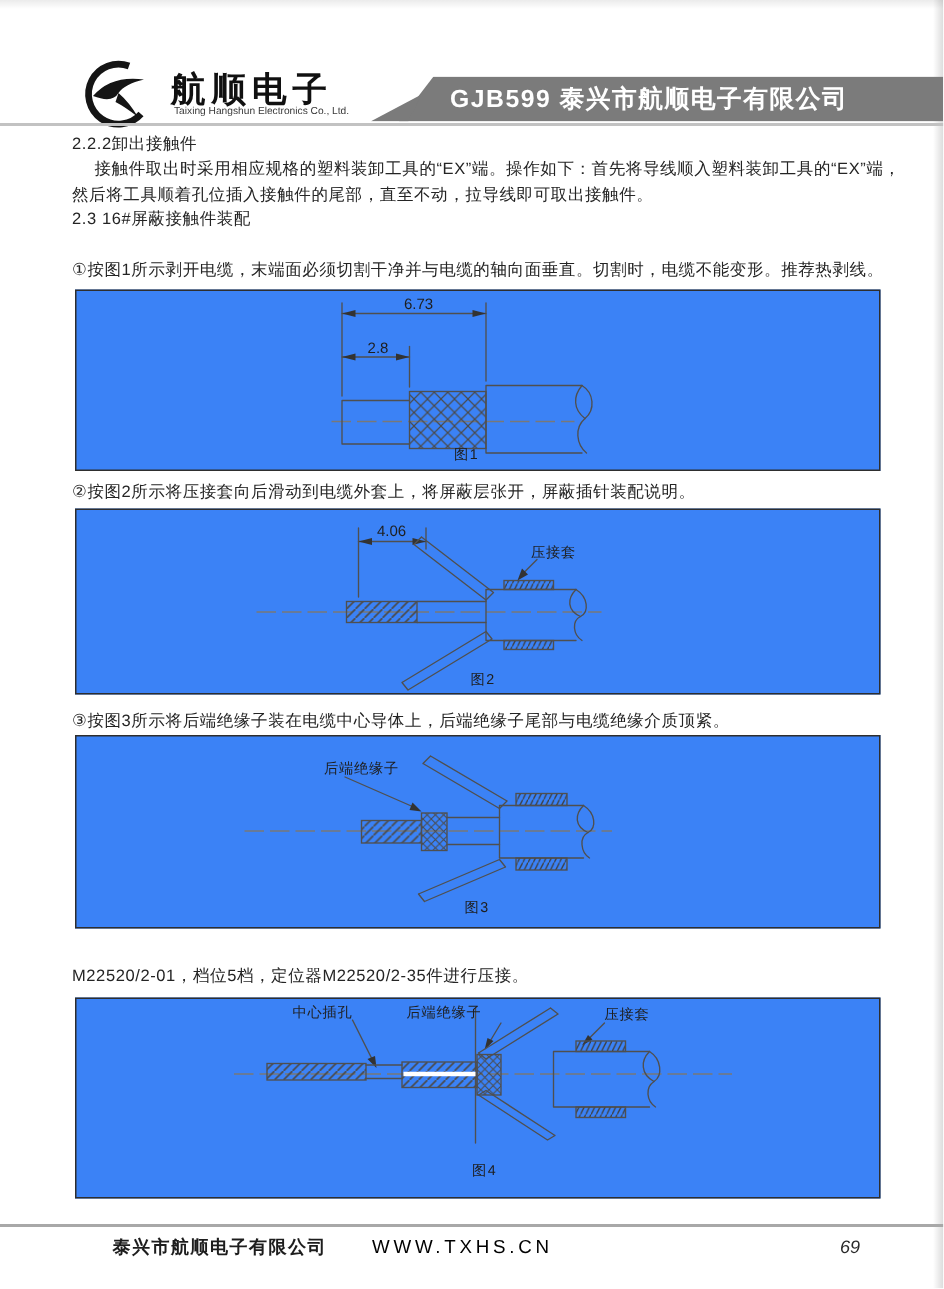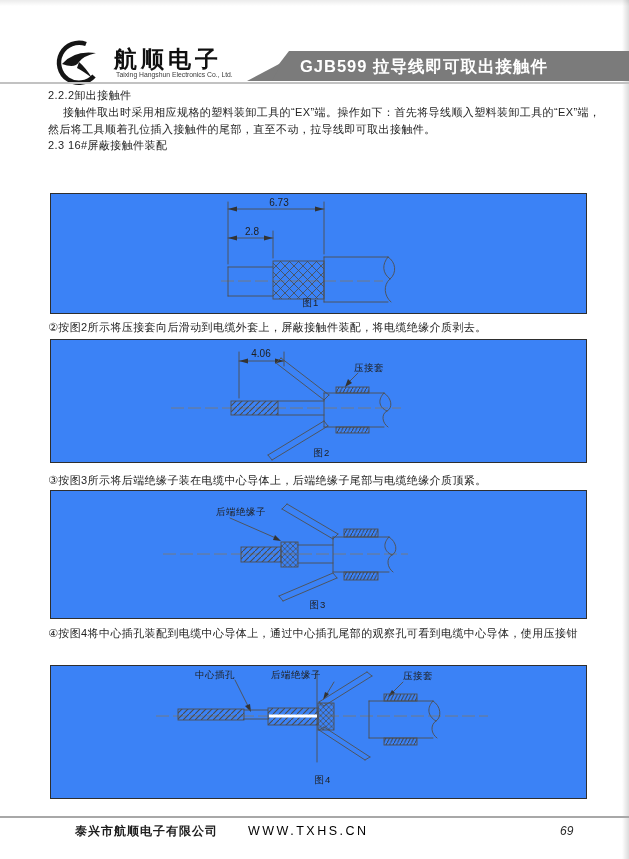--- a/index.html
+++ b/index.html
@@ -66,29 +66,30 @@
   </svg>
 
   <svg class="logo" width="58" height="50" viewBox="0 0 58 50">
     <path d="M36,6 A20,20 0 1,0 44,38" stroke="#151515" stroke-width="4.5" fill="none"></path>
     <path d="M12,26 Q24,12 46,15 Q33,18 29,24 Q25,31 12,26 Z" fill="#151515"></path>
     <path d="M29,24 Q36,30 42,40 Q33,33 27,30 Z" fill="#151515"></path>
   </svg>
   <div class="co-cn">航顺电子</div>
   <div class="co-en">Taixing Hangshun Electronics Co., Ltd.</div>
   <div class="banner">
-    <div class="banner-text">GJB599 拉导线即可取出接触件</div>
+    <div class="banner-text">GJB599 泰兴市航顺电子有限公司</div>
   </div>
   <div class="banner-tri"></div>
   <div class="hdr-rule"></div>
 
   <div class="tline" style="top:88px">2.2.2卸出接触件</div>
   <div class="tline" style="top:122px">然后将工具顺着孔位插入接触件的尾部，直至不动，拉导线即可取出接触件。</div>
   <div class="tline indent" style="top:105px">接触件取出时采用相应规格的塑料装卸工具的“EX”端。操作如下：首先将导线顺入塑料装卸工具的“EX”端，</div>
   <div class="tline" style="top:138px">2.3 16#屏蔽接触件装配</div>
+  <div class="tline" style="top:172px">①按图1所示剥开电缆，末端面必须切割干净并与电缆的轴向面垂直。切割时，电缆不能变形。推荐热剥线。</div>
 
   <div class="frame" style="top:193px;height:119px">
     <svg class="fig" viewBox="0 0 535 119">
       <line class="cl" x1="170" y1="87" x2="332" y2="87"></line>
       <g>
         <line class="ln" x1="177" y1="8" x2="177" y2="70"></line>
         <line class="ln" x1="273" y1="8" x2="273" y2="60"></line>
         <line class="ln" x1="177" y1="15" x2="273" y2="15"></line>
         <polygon class="ar" points="177,15 186,12.6 186,17.4"></polygon>
         <polygon class="ar" points="273,15 264,12.6 264,17.4"></polygon>
@@ -105,21 +106,21 @@
         <path class="ln" d="M177,73 H222 M177,102 H222 M177,73 V102"></path>
         <rect class="pn" x="222" y="67" width="51" height="38" fill="url(#net)"></rect>
         <path class="ln" d="M273,63 H337 M273,108 H337 M273,63 V108"></path>
         <path class="ln" d="M337,63 C345,68 346,79 339,85 C332,91 333,102 340,108"></path>
         <path class="ln" d="M337,63 C331,70 331,79 339,85"></path>
       </g>
       <text class="cap" x="260" y="112" text-anchor="middle">图1</text>
     </svg>
   </div>
 
-  <div class="tline" style="top:320px">②按图2所示将压接套向后滑动到电缆外套上，屏蔽接触件装配，将电缆绝缘介质剥去。</div>
+  <div class="tline" style="top:320px">②按图2所示将压接套向后滑动到电缆外套上，将屏蔽层张开，屏蔽插针装配说明。</div>
 
   <div class="frame" style="top:339px;height:122px">
     <svg class="fig" viewBox="0 0 535 122">
       <line class="cl" x1="120" y1="68" x2="350" y2="68"></line>
       <g>
         <line class="ln" x1="188" y1="12" x2="188" y2="58"></line>
         <line class="ln" x1="233" y1="12" x2="233" y2="26"></line>
         <line class="ln" x1="188" y1="21" x2="233" y2="21"></line>
         <polygon class="ar" points="188,21 197,18.6 197,23.4"></polygon>
         <polygon class="ar" points="233,21 224,18.6 224,23.4"></polygon>
@@ -170,21 +171,21 @@
         <path class="ln" d="M282,46 H338 M282,81 H338 M282,46 V81"></path>
         <path class="ln" d="M338,46 C346,51 347,61 341,64 C335,67 336,77 342,81"></path>
         <path class="ln" d="M338,46 C332,52 332,60 341,64"></path>
       </g>
       <rect class="pn" x="293" y="38" width="34" height="8" fill="url(#hatch)"></rect>
       <rect class="pn" x="293" y="81" width="34" height="8" fill="url(#hatch)"></rect>
       <text class="cap" x="267" y="117" text-anchor="middle">图3</text>
     </svg>
   </div>
 
-  <div class="tline" style="top:626px">④按图4将中心插孔装配到电缆中心导体上，通过中心插孔尾部的观察孔可看到电缆中心导体，使用压接钳</div>
+  <div class="tline" style="top:643px">M22520/2-01，档位5档，定位器M22520/2-35件进行压接。</div>
 
   <div class="frame" style="top:665px;height:132px">
     <svg class="fig" viewBox="0 0 535 132">
       <line class="cl" x1="105" y1="50" x2="437" y2="50"></line>
       <line class="ln" x1="266" y1="6" x2="266" y2="96"></line>
       <g>
         <text class="lbl" x="144" y="12">中心插孔</text>
         <line class="ln" x1="184" y1="14" x2="198" y2="42"></line>
         <polygon class="ar" points="200,46 194,40 199,38"></polygon>
       </g>

